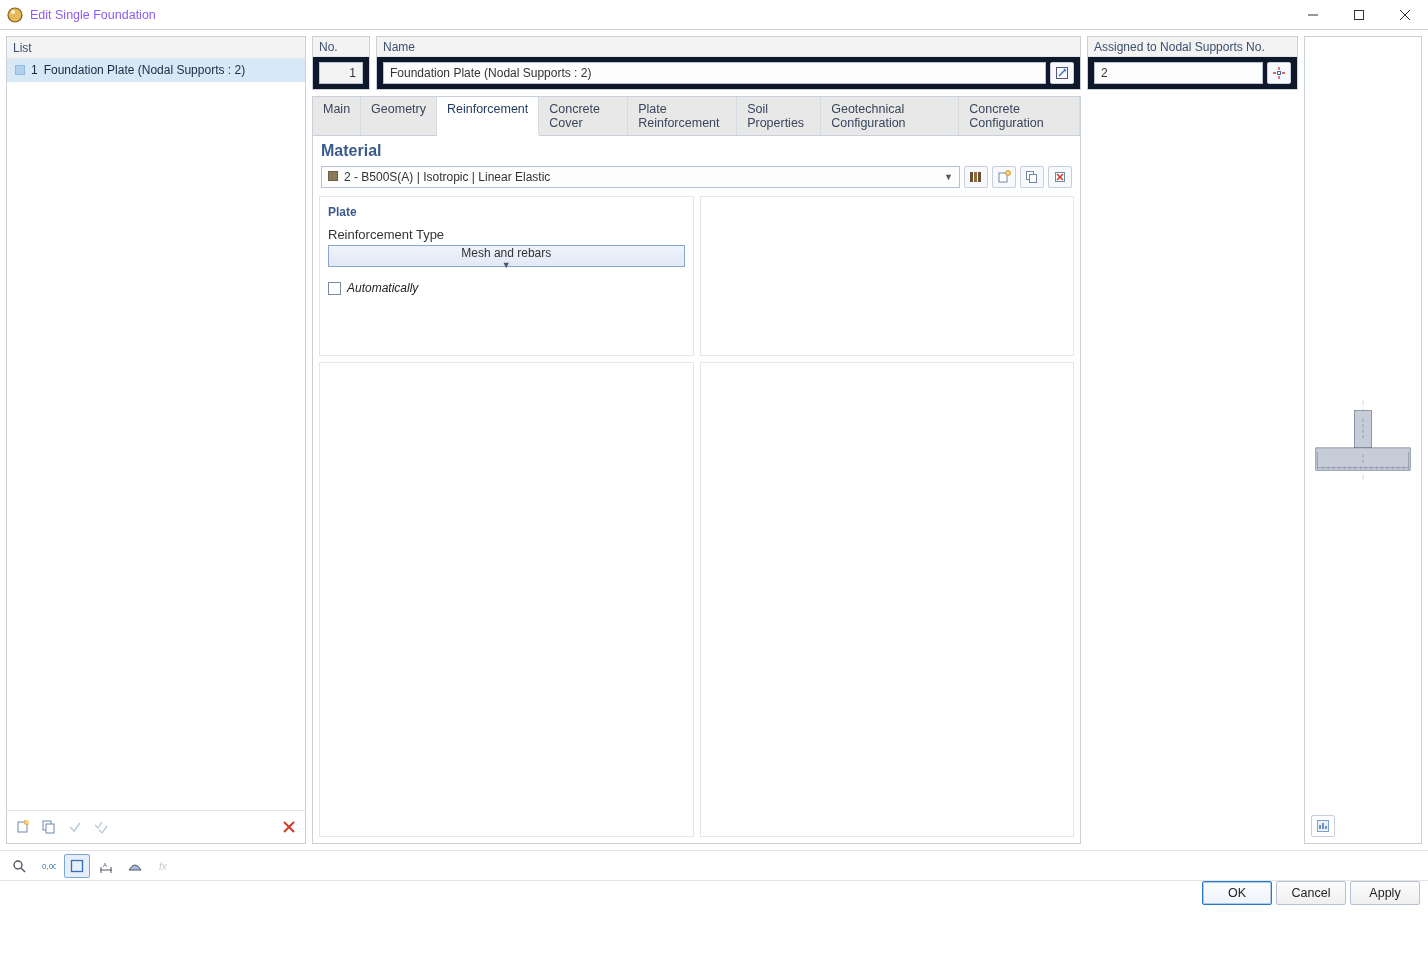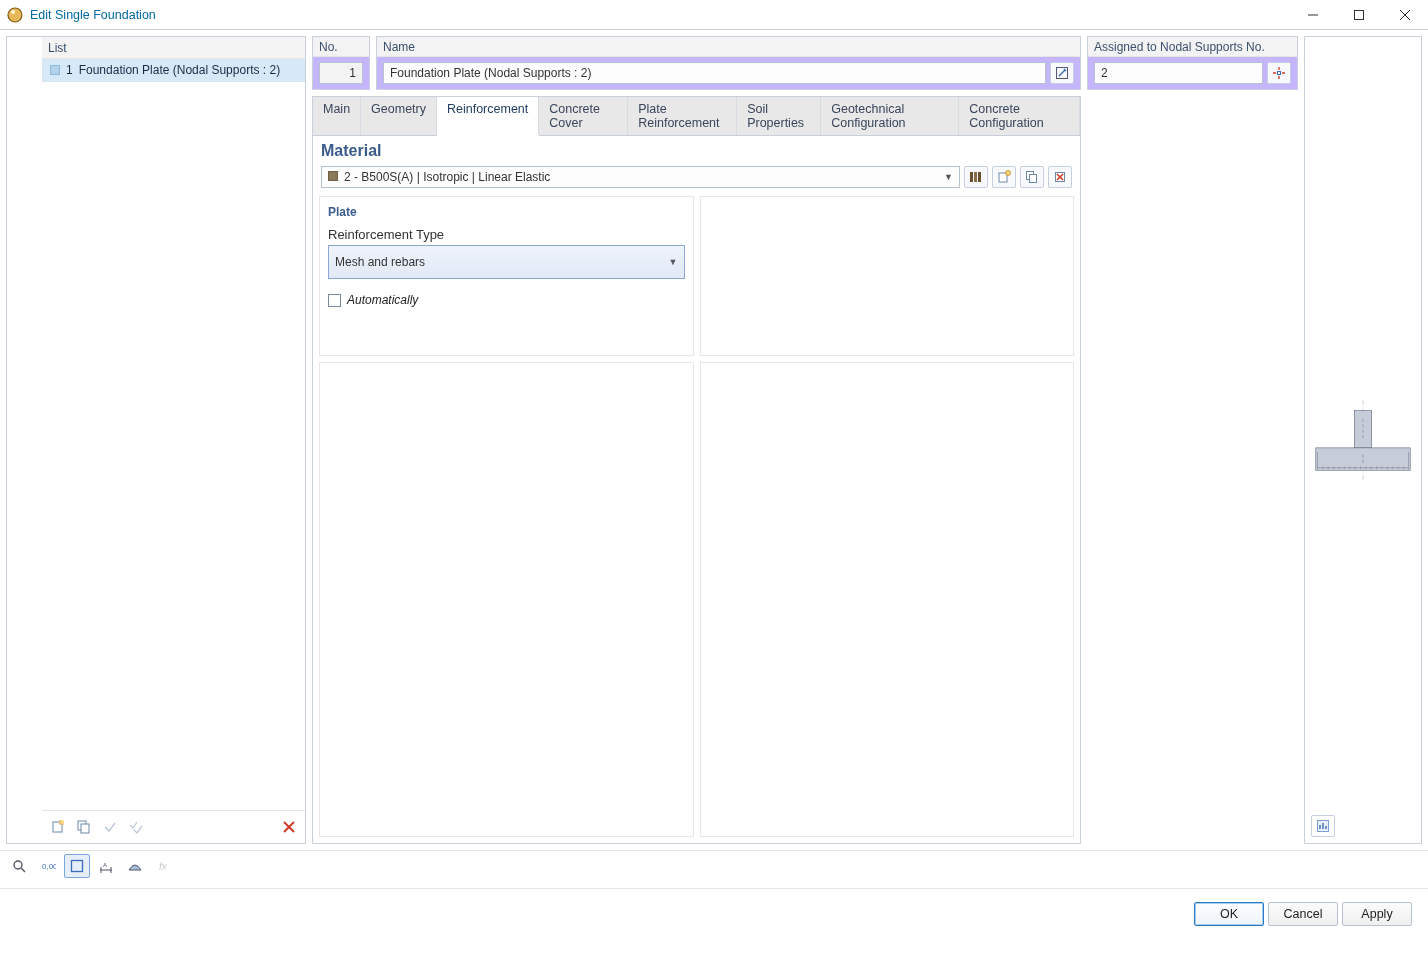--- a/index.html
+++ b/index.html
@@ -1,44 +1,44 @@
 <!DOCTYPE html>
 <html><head>
 <meta charset="utf-8">
 <style>
   * { box-sizing: border-box; user-select: none; }
   html,body { margin:0; padding:0; width:1428px; height:954px; font-family: "Segoe UI", Tahoma, sans-serif; font-size:12px; color:#222; background:#fff; overflow:hidden;}
   
   .titlebar { height:30px; display:flex; align-items:center; border-bottom:1px solid #d0d0d0; background:#fff;}
   .titlebar .icon { width:18px; height:18px; margin:0 6px;}
-  .titlebar .title { flex:1; font-size:12.5px; color:#0369a1;}
+  .titlebar .title { flex:1; font-size:12.5px; color:#8b5cf6;}
   .win-controls { display:flex; height:100%;}
   .win-btn { width:46px; display:flex; align-items:center; justify-content:center; }
   .win-btn svg { width:12px; height:12px; stroke:#333; stroke-width:1; fill:none;}
 
   .workspace { display:flex; height:820px; padding:6px; gap:6px; background:#fff;}
   .panel { background:#fff; border:1px solid #c8d0da; }
   .panel .hdr { background:#f3f3f3; border-bottom:1px solid #e5e5e5; font-size:12px; color:#3a4f6e; padding:4px 6px; height:22px;}
   .panel .body { padding:0; height:calc(100% - 22px); position:relative;}
 
   
   .col-left { width:300px; display:flex; flex-direction:column;}
-  .col-left .panel { flex:1;padding-left:35px; }
+  .col-left .panel { flex:1; }
   .listitem { padding:4px 8px; background:#d7e8f7; border-bottom:1px solid #d7e8f7; color:#1a2b45; display:flex; align-items:center; gap:6px;}
   .listitem .sw { width:10px; height:10px; background:#b3d1eb; border:1px solid #8fbadf;}
   .left-toolbar { display:flex; align-items:center; padding:4px; gap:2px; border-top:1px solid #e5e5e5;}
   .tbtn { width:24px; height:24px; display:flex; align-items:center; justify-content:center; border:1px solid transparent; border-radius:2px;}
   .tbtn.disabled { opacity:0.45; }
   .tbtn svg { width:16px; height:16px; }
   .spacer { flex:1;}
 
   
   .col-mid { flex:1; display:flex; flex-direction:column; gap:6px;}
   .row-top { display:flex; gap:6px; height:54px;}
-  .fieldpanel { border:1px solid #c8d0da; background:#c4b5fd; display:flex; flex-direction:column;}
+  .fieldpanel { border:1px solid #c8d0da; background:#0f172a; display:flex; flex-direction:column;}
   .fieldpanel .fhdr { background:#f3f3f3; color:#3a4f6e; font-size:12px; padding:3px 6px; height:20px; border-bottom:1px solid #e5e5e5;}
   .fieldpanel .fbody { flex:1; display:flex; align-items:center; padding:4px 6px; gap:4px;}
   input.txt, .select { height:22px; border:1px solid #b7c2d1; background:#fdfdfd; padding:0 6px; font-family:inherit; font-size:12px; color:#333; outline:none;}
   input.txt[readonly]{ background:#f3f3f3;}
   .txt.num { text-align:right; width:44px; background:#f3f3f3;}
   .iconbtn { width:24px; height:22px; display:flex; align-items:center; justify-content:center; border:1px solid #c6cfdd; background:#f7f9fc; border-radius:2px;}
   .iconbtn svg{width:14px;height:14px;}
   .iconbtn.red svg{stroke:#c0392b;}
 
   .tabs-panel { flex:1; border:1px solid #c8d0da; background:#fff; display:flex; flex-direction:column; min-height:0;justify-content:flex-end;}
@@ -51,39 +51,39 @@
   .grp > .gtitle { color:#3a5b8c; font-weight:600; font-size:16px; margin-bottom:6px;}
   .matrow { display:flex; align-items:center; gap:4px;}
   .select { flex:1; display:flex; align-items:center; justify-content:space-between; background:#fdfdfd; cursor:default;}
   .select .sw { width:10px; height:10px; background:#8a7a5b; border:1px solid #6e5f42; margin-right:6px; display:inline-block;}
   .select .caret { color:#555; font-size:9px; margin-left:6px;}
 
   .two-col { display:flex; gap:6px; padding:0 0px;}
   .card { flex:1; border:1px solid #e6e6e6; background:#fff; padding:8px; min-height:160px;}
   .card .gtitle { color:#3a5b8c; font-weight:600; font-size:12px; margin-bottom:8px;}
   .label { color:#333; font-size:13px; margin-bottom:3px;}
-  .dropdown { height:34px; border:1px solid #8aa6d6; background:linear-gradient(#eef3fb,#e2e9f6); display:flex; align-items:center; justify-content:space-between; padding:0 6px; font-size:12px; color:#333;}
+  .dropdown { height:22px; border:1px solid #8aa6d6; background:linear-gradient(#eef3fb,#e2e9f6); display:flex; align-items:center; justify-content:space-between; padding:0 16px; font-size:12px; color:#333;flex-direction:column;}
   .dropdown .caret{color:#556; font-size:9px;}
   .chk { display:flex; align-items:center; gap:6px; margin-top:14px;font-style:italic;}
   .chk .box { width:13px; height:13px; border:1px solid #7a8aa0; background:#fff;}
 
   .lower-grid { display:flex; gap:6px; flex:1; padding:0 0px; min-height:0;}
   .lower-grid .cell { flex:1; border:1px solid #e6e6e6; background:#fff;}
   .tabcontent-inner{ display:flex; flex-direction:column; height:100%; }
   .section-top{ border-bottom:0px solid #e6e6e6;}
   
   
   .col-right { width:335px; display:flex; flex-direction:row; gap:6px;}
   .preview { flex:1; border:1px solid #c8d0da; background:#fff; position:relative;}
   .preview-toolbar { position:absolute; left:6px; bottom:6px;}
   .preview-toolbar .iconbtn{ background:#fff;}
   .drawing { position:absolute; inset:0; display:flex; align-items:center; justify-content:center;}
   
   
-  .footer { height:38px; display:flex; align-items:flex-end; padding:0 16px; gap:4px; border-top:1px solid #e5e5e5; background:#fff;margin-top:8px;}
+  .footer { height:38px; display:flex; align-items:flex-start; padding:0 8px; gap:4px; border-top:1px solid #e5e5e5; background:#fff;}
   .btn { min-width:70px; height:24px; display:flex; align-items:center; justify-content:center; border:1px solid #b7c2d1; background:linear-gradient(#fcfcfc,#efefef); border-radius:2px; font-size:12.5px; color:#222; padding:0 14px;}
   .btn.primary { border:1px solid #2a7ac7; box-shadow:0 0 0 1px #a7cdf0 inset; background:linear-gradient(#fdfdff,#eef4fc);}
   
   
   .status { height:30px; display:flex; align-items:center; padding:0 6px; gap:3px; border-top:1px solid #e5e5e5; background:#fff;}
   .status .tbtn{ width:26px; height:24px;}
   .status .tbtn.active{ border:1px solid #7aa7d6; background:#e5eef9;}
 </style>
 </head>
 <body>

